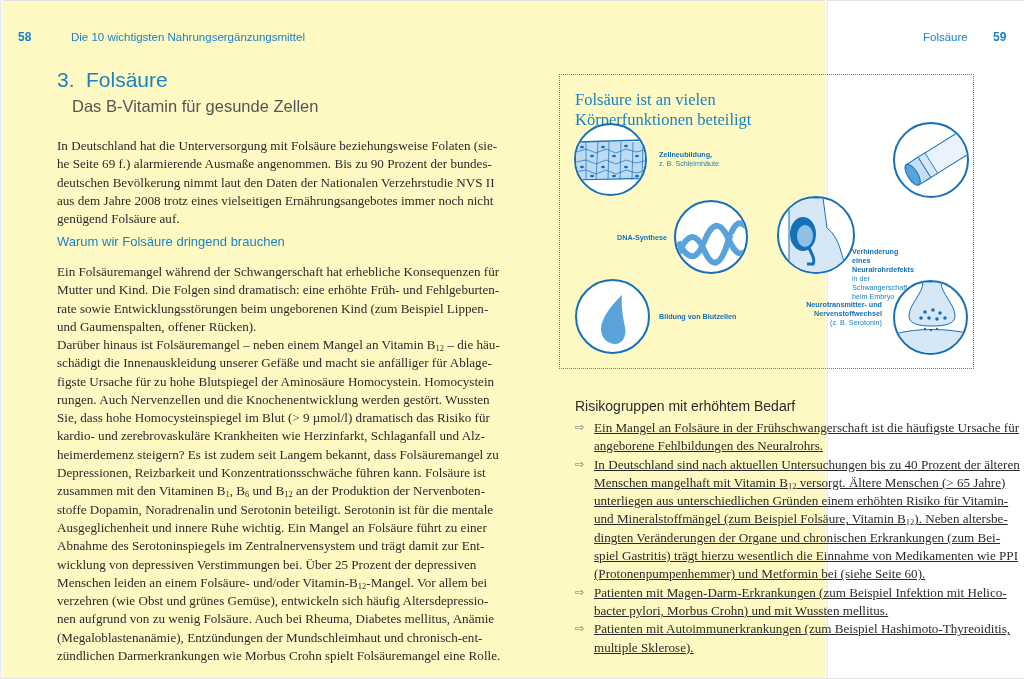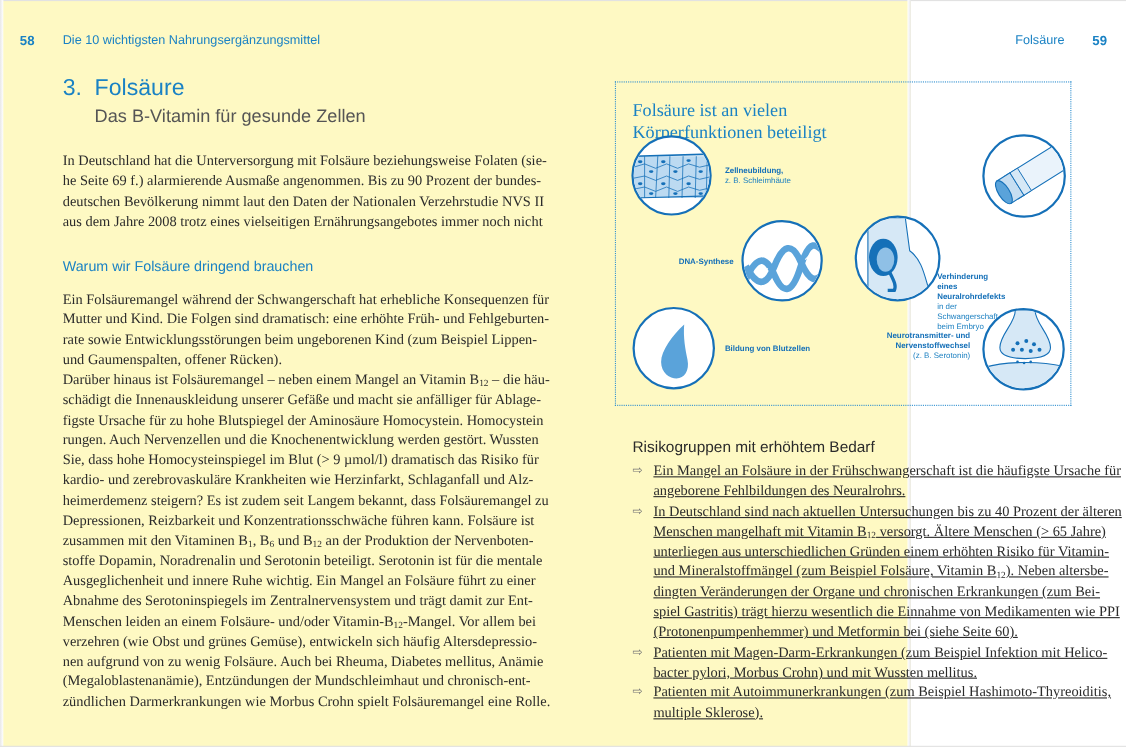--- a/index.html
+++ b/index.html
@@ -12,21 +12,21 @@
   .edge-right { position: absolute; right: 0; top: 0; width: 3px; height: 679px; background: linear-gradient(to left,#e8e8e8,#fff); }
   .edge-bottom { position: absolute; left: 0; bottom: 0; width: 1024px; height: 1px; background: #e2e2e2; }
 
   
   .hdr-num { position: absolute; top: 30px; font-family: "Liberation Sans", sans-serif; font-weight: bold; font-size: 12px; color: #1a82c4; }
   .hdr-title { position: absolute; top: 31px; font-family: "Liberation Sans", sans-serif; font-size: 11.5px; color: #1a82c4; }
 
   
   .chap-title { position: absolute; left: 57px; top: 68px; font-family: "Liberation Sans", sans-serif; font-size: 21px; color: #1a82c4; }
   .chap-title .num { display: inline-block; width: 29px; }
-  .chap-sub { position: absolute; left: 86px; top: 97px; font-family: "Liberation Sans", sans-serif; font-size: 16.5px; color: #555; }
+  .chap-sub { position: absolute; left: 72px; top: 97px; font-family: "Liberation Sans", sans-serif; font-size: 16.5px; color: #555; }
 
   .body-text { position: absolute; left: 57px; width: 392px; font-size: 13.1px; line-height: 18.3px; text-align: justify; color: #2b2b2b; }
   .body-text .ln { display: block; text-align: justify; text-align-last: justify; white-space: nowrap; }
   .body-text .ln.last { text-align-last: left; }
   sub { font-size: 8.5px; vertical-align: -2px; line-height: 0; }
 
   .section-h { position: absolute; left: 57px; top: 234px; font-family: "Liberation Sans", sans-serif; font-size: 13px; color: #1a82c4; }
 
   
   .info-box { position: absolute; left: 559px; top: 74px; width: 415px; height: 295px; border: 1px dotted #2f8fcf; }
@@ -48,32 +48,33 @@
 </head>
 <body>
 
 <div class="spread">
   <div class="edge-top"></div>
   <div class="edge-left"></div>
   <div class="edge-right"></div>
   <div class="edge-bottom"></div>
 
   <span class="hdr-num" style="left:18px;">58</span>
-  <span class="hdr-title" style="left:57px;">Die 10 wichtigsten Nahrungsergänzungsmittel</span>
+  <span class="hdr-title" style="left:71px;">Die 10 wichtigsten Nahrungsergänzungsmittel</span>
 
   <div class="chap-title">
     <span class="num">3.</span><span>Folsäure</span>
   </div>
   <div class="chap-sub">Das B-Vitamin für gesunde Zellen</div>
 
   <div class="body-text" style="top:137px;">
     <span class="ln">In Deutschland hat die Unterversorgung mit Folsäure beziehungsweise Folaten (sie-</span>
     <span class="ln">he Seite 69 f.) alarmierende Ausmaße angenommen. Bis zu 90 Prozent der bundes-</span>
     <span class="ln">deutschen Bevölkerung nimmt laut den Daten der Nationalen Verzehrstudie NVS II</span>
     <span class="ln">aus dem Jahre 2008 trotz eines vielseitigen Ernährungsangebotes immer noch nicht</span>
+    <span class="ln last">genügend Folsäure auf.</span>
   </div>
 
   <div class="section-h">Warum wir Folsäure dringend brauchen</div>
 
   <div class="body-text" style="top:263px;">
     <span class="ln">Ein Folsäuremangel während der Schwangerschaft hat erhebliche Konsequenzen für</span>
     <span class="ln">Mutter und Kind. Die Folgen sind dramatisch: eine erhöhte Früh- und Fehlgeburten-</span>
     <span class="ln">rate sowie Entwicklungsstörungen beim ungeborenen Kind (zum Beispiel Lippen-</span>
     <span class="ln last">und Gaumenspalten, offener Rücken).</span>
   </div>
@@ -84,20 +85,21 @@
     <span class="ln">figste Ursache für zu hohe Blutspiegel der Aminosäure Homocystein. Homocystein</span>
     <span class="ln">rungen. Auch Nervenzellen und die Knochenentwicklung werden gestört. Wussten</span>
     <span class="ln">Sie, dass hohe Homocysteinspiegel im Blut (&gt; 9 µmol/l) dramatisch das Risiko für</span>
     <span class="ln">kardio- und zerebrovaskuläre Krankheiten wie Herzinfarkt, Schlaganfall und Alz-</span>
     <span class="ln">heimerdemenz steigern? Es ist zudem seit Langem bekannt, dass Folsäuremangel zu</span>
     <span class="ln">Depressionen, Reizbarkeit und Konzentrationsschwäche führen kann. Folsäure ist</span>
     <span class="ln"><span>zusammen mit den Vitaminen B</span><sub>1</sub><span>, B</span><sub>6</sub><span> und B</span><sub>12</sub><span> an der Produktion der Nervenboten-</span></span>
     <span class="ln">stoffe Dopamin, Noradrenalin und Serotonin beteiligt. Serotonin ist für die mentale</span>
     <span class="ln">Ausgeglichenheit und innere Ruhe wichtig. Ein Mangel an Folsäure führt zu einer</span>
     <span class="ln">Abnahme des Serotoninspiegels im Zentralnervensystem und trägt damit zur Ent-</span>
+    <span class="ln">wicklung von depressiven Verstimmungen bei. Über 25 Prozent der depressiven</span>
     <span class="ln"><span>Menschen leiden an einem Folsäure- und/oder Vitamin-B</span><sub>12</sub><span>-Mangel. Vor allem bei</span></span>
     <span class="ln">verzehren (wie Obst und grünes Gemüse), entwickeln sich häufig Altersdepressio-</span>
     <span class="ln">nen aufgrund von zu wenig Folsäure. Auch bei Rheuma, Diabetes mellitus, Anämie</span>
     <span class="ln">(Megaloblastenanämie), Entzündungen der Mundschleimhaut und chronisch-ent-</span>
     <span class="ln last">zündlichen Darmerkrankungen wie Morbus Crohn spielt Folsäuremangel eine Rolle.</span>
   </div>
 
   <span class="hdr-title" style="left:923px;">Folsäure</span>
   <span class="hdr-num" style="left:993px;">59</span>
 

